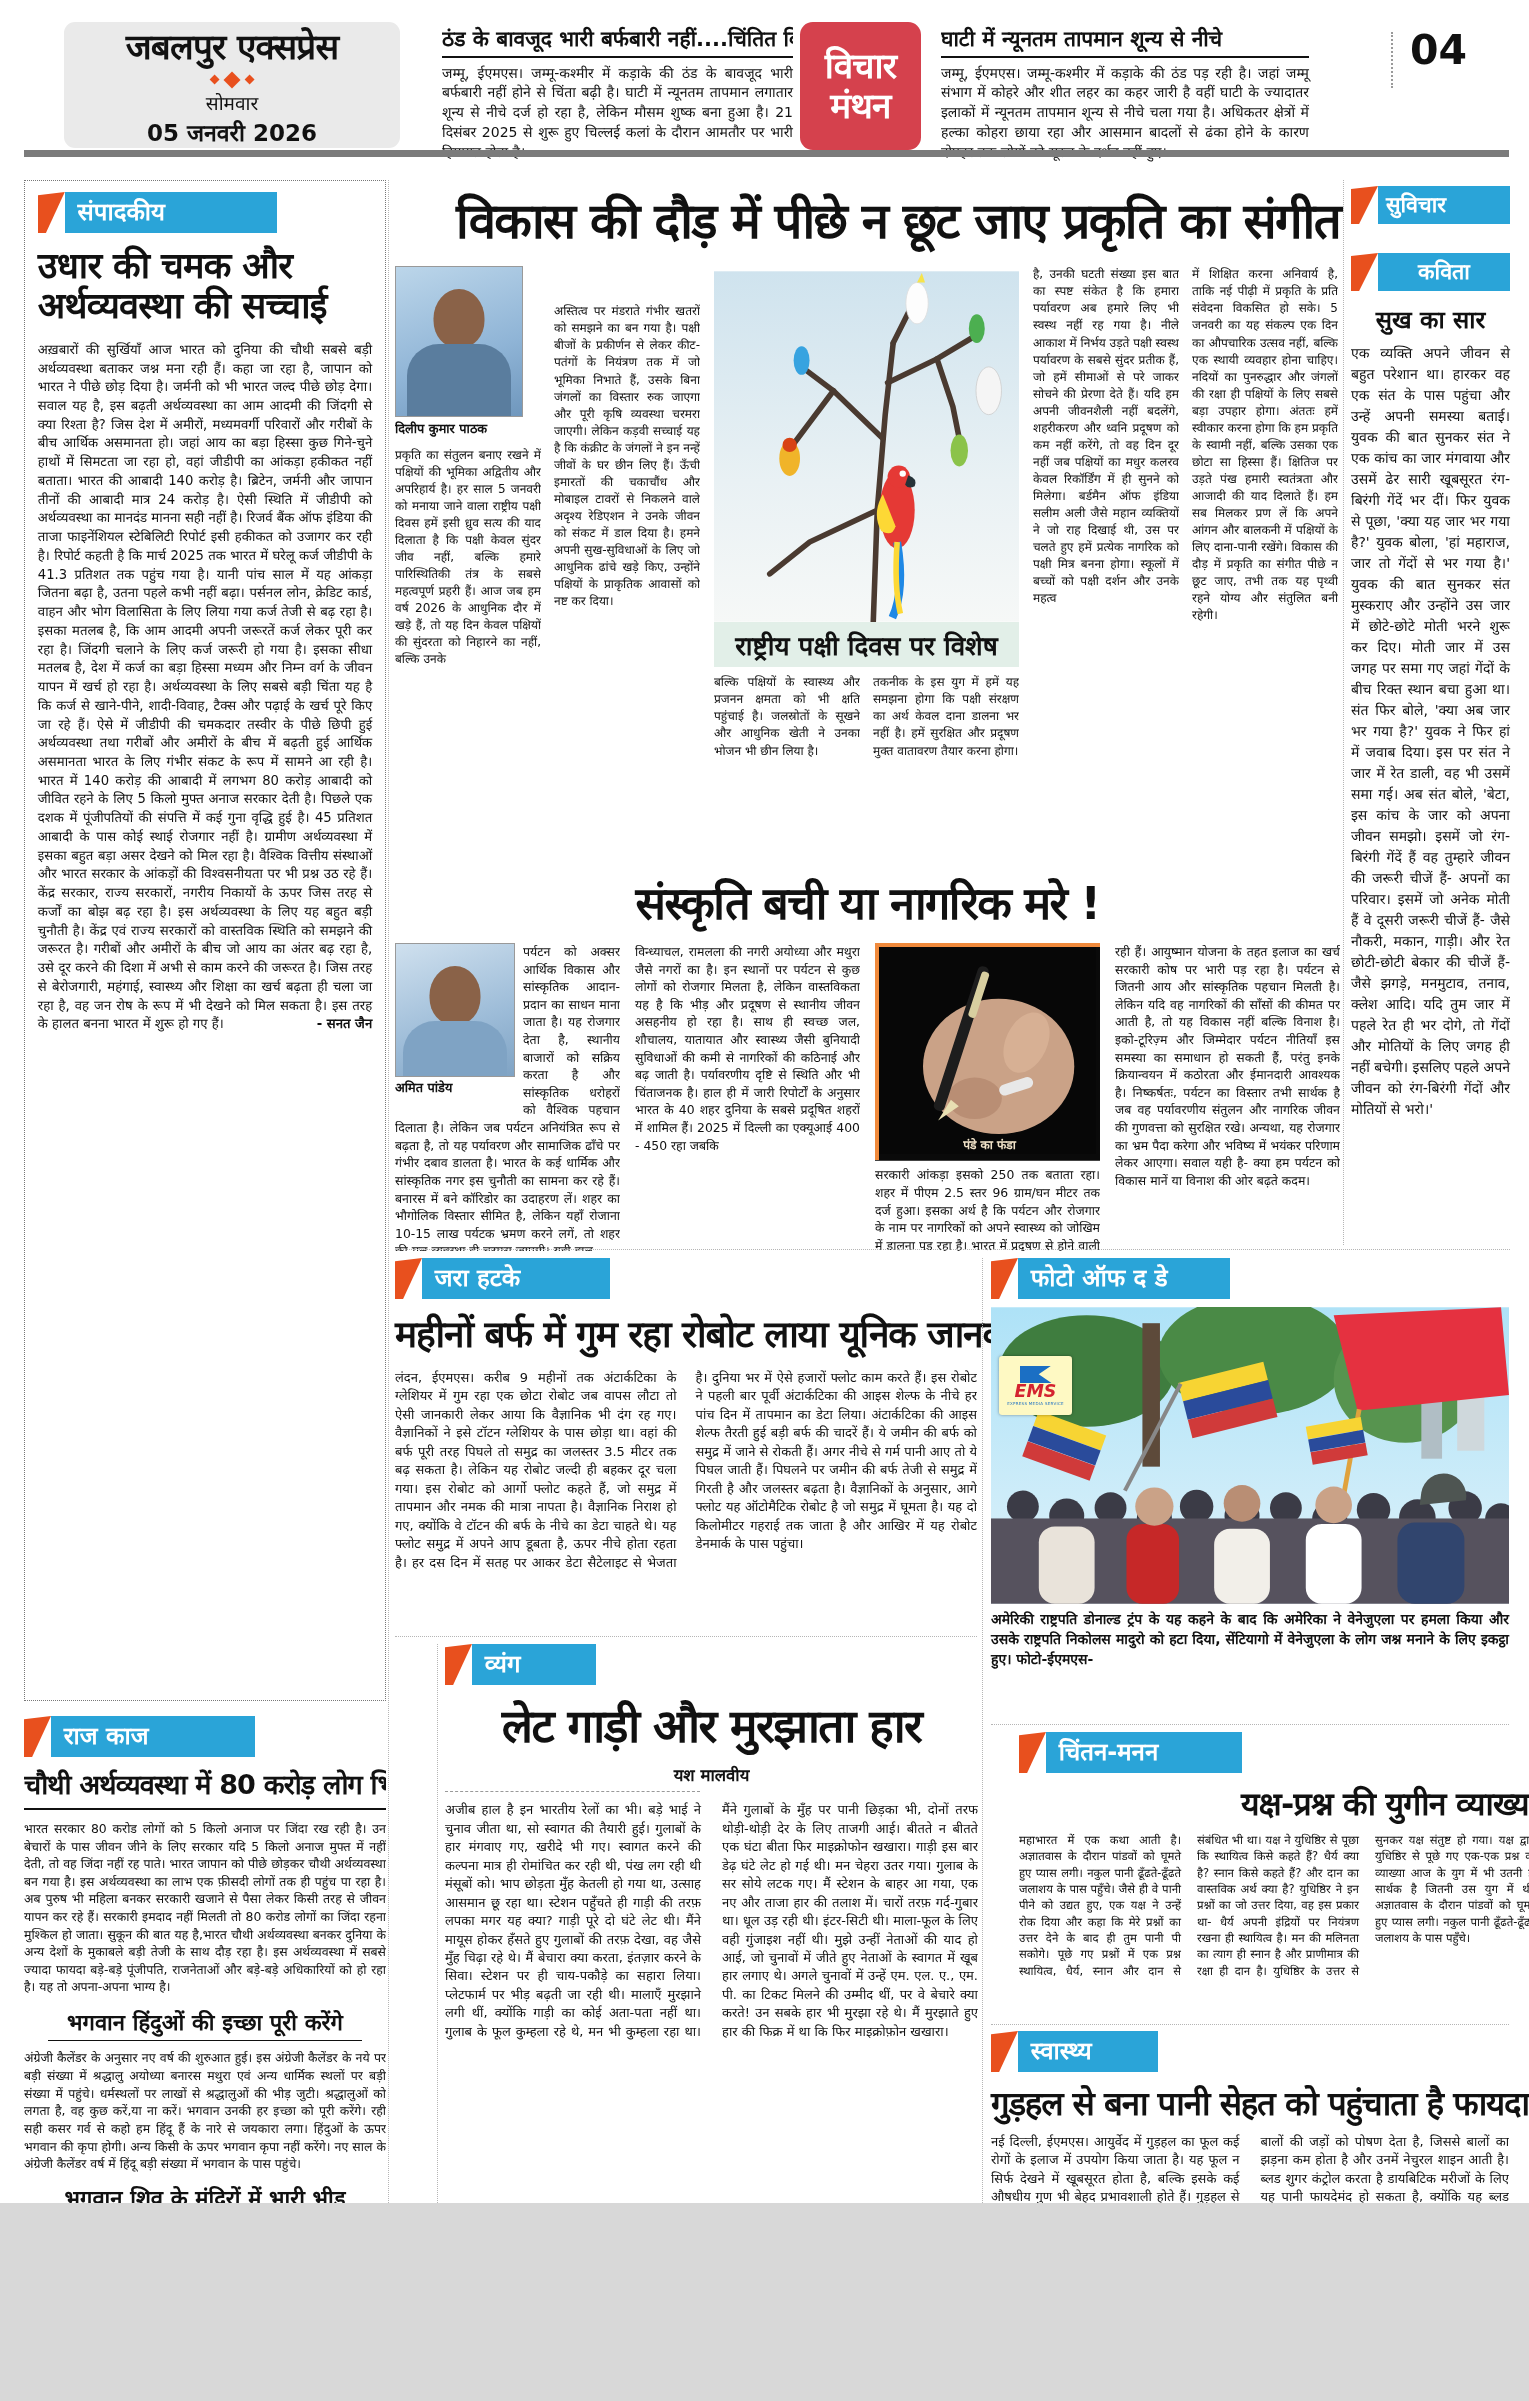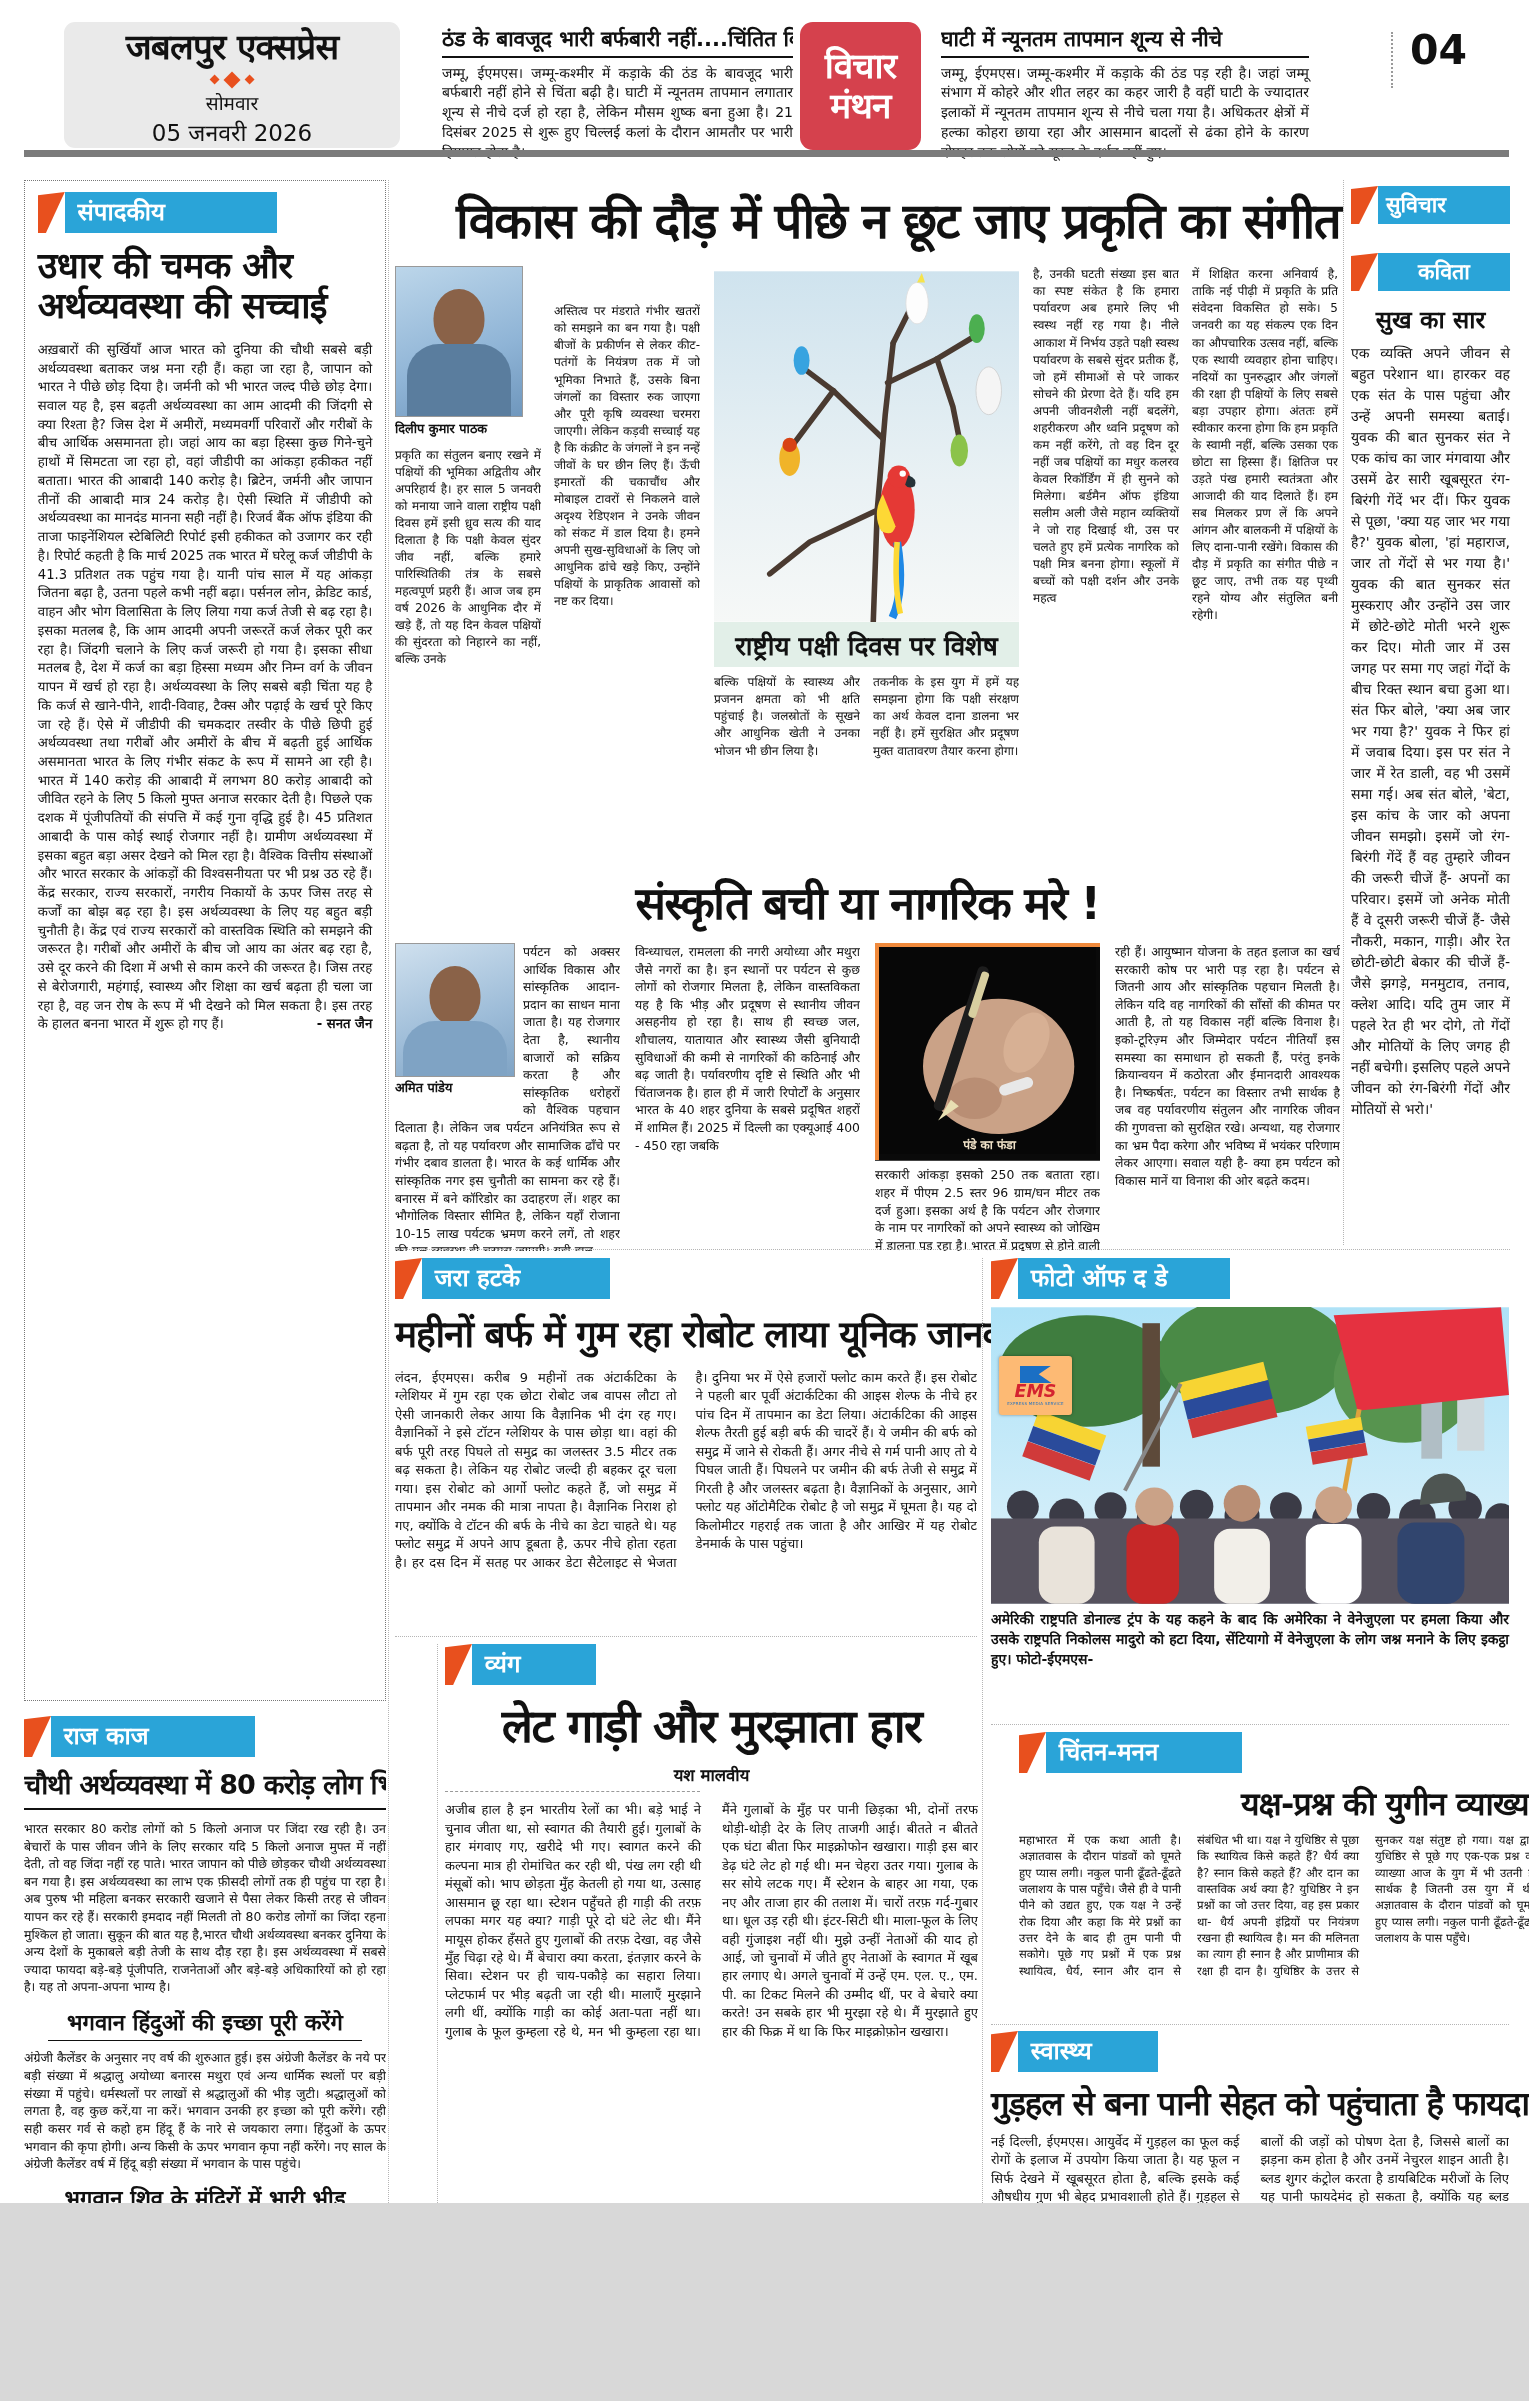--- a/index.html
+++ b/index.html
@@ -9,21 +9,21 @@
           font-family:"DejaVu Sans", sans-serif; color:#111; margin:0 auto; }
 
   
   .masthead { position:absolute; left:64px; top:22px; width:336px; height:126px; background:#eaeaea;
               border-radius:11px; display:flex; flex-direction:column; align-items:center; justify-content:center; }
   .masthead-title { font-size:35px; font-weight:bold; letter-spacing:-0.8px; }
   .diamonds { display:flex; align-items:center; gap:8px; margin:4.8px 0; }
   .diamond { background:#e8501e; transform:rotate(45deg); }
   .d-s { width:7.2px; height:7.2px; } .d-l { width:12px; height:12px; }
   .masthead-day { font-size:19px; }
-  .masthead-date { font-size:23px; font-weight:normal; }
+  .masthead-date { font-size:23px; font-weight:bold; }
 
   .brief { position:absolute; top:24px; }
   .brief-1 { left:442px; width:351px; }
   .brief-2 { left:941px; width:368px; }
   .brief-headline { font-size:21px; font-weight:bold; border-bottom:2.4px solid #111; padding-bottom:4px; margin-bottom:5.6px; white-space:nowrap; overflow:hidden;}
   .brief-body { font-size:14px; line-height:1.45; text-align:justify; }
 
   .nameplate { position:absolute; left:800px; top:22px; width:121px; height:128px; background:#d5414d;
                border-radius:12.8px; color:#fff; display:flex; flex-direction:column; align-items:center; justify-content:center;
                font-weight:bold; font-size:35px; line-height:1.15; letter-spacing:-0.8px; }
@@ -88,21 +88,21 @@
   .jara { position:absolute; left:395px; top:1258px; width:582px; height:376px; }
   .jara .sec-label { width:215px; }
   .jh-headline { font-size:37px; font-weight:bold; letter-spacing:-1.2px; margin:6.4px 0 11px 0; white-space:nowrap; }
   .jh-body { column-count:2; column-gap:19px; font-size:13px; height:263px; overflow:hidden; }
 
   
   .photoday { position:absolute; left:991px; top:1258px; width:518px; height:461px; }
   .photoday .sec-label { width:239px; }
   .pd-photo { position:relative; width:518px; height:297px; overflow:hidden; margin-top:3.2px; }
   .pd-caption { font-size:14px; font-weight:bold; line-height:1.4; text-align:justify; margin-top:6.4px; }
-  .ems { position:absolute; left:8px; top:49px; width:73px; height:59px; background:#fdba74; border-radius:3.2px;
+  .ems { position:absolute; left:8px; top:49px; width:73px; height:59px; background:#fef9c3; border-radius:3.2px;
          display:flex; flex-direction:column; align-items:center; justify-content:center; box-shadow:0 0 3.2px rgba(0,0,0,.4); }
   .ems-flag { width:32px; height:17.5px; background:#1b6fc4; clip-path:polygon(0 0,100% 0,60% 50%,100% 100%,0 100%); }
   .ems-word { color:#d42330; font-weight:bold; font-size:17.5px; font-style:italic; line-height:1; }
   .ems-tag { color:#1b6fc4; font-size:4px; letter-spacing:0.3px; }
 
   
   .vyang { position:absolute; left:445px; top:1644px; width:533px; height:663px; }
   .vyang .sec-label { width:151px; }
   .vy-headline { font-size:46px; font-weight:bold; text-align:center; letter-spacing:-1.6px; margin-top:4.8px; white-space:nowrap; }
   .vy-byline { text-align:center; font-weight:bold; font-size:16.7px; margin:8px 0 4.8px 0; }

